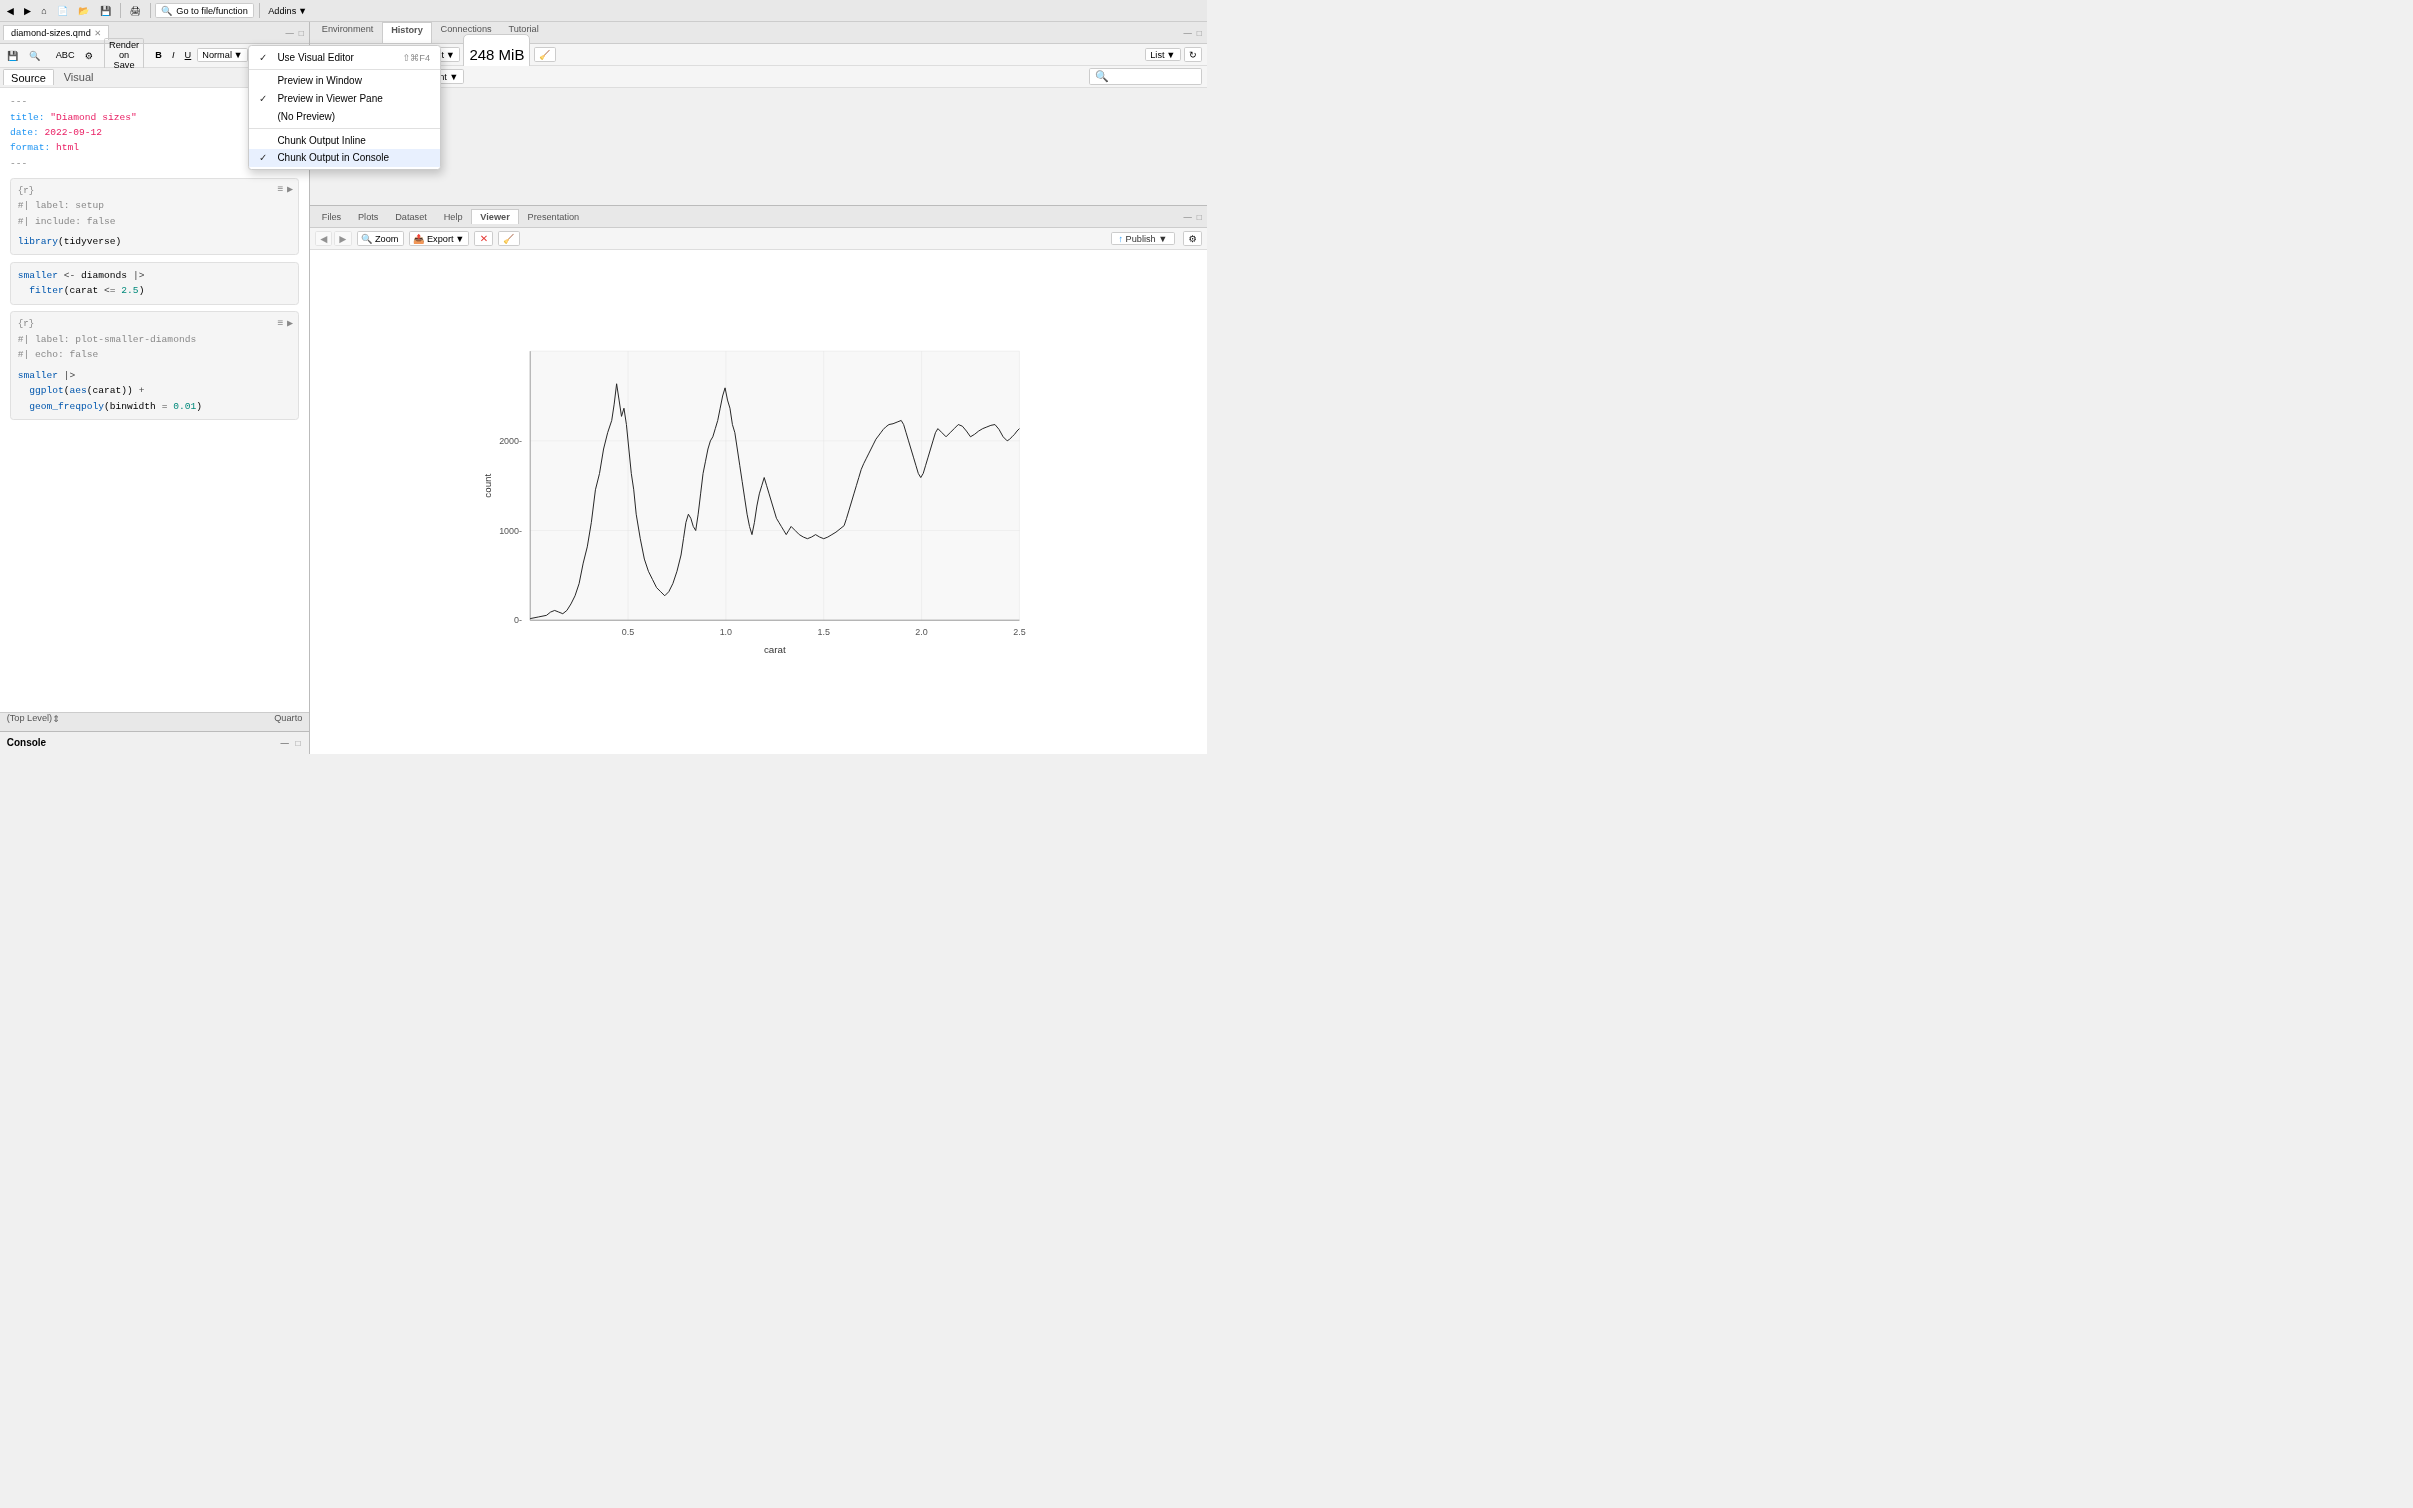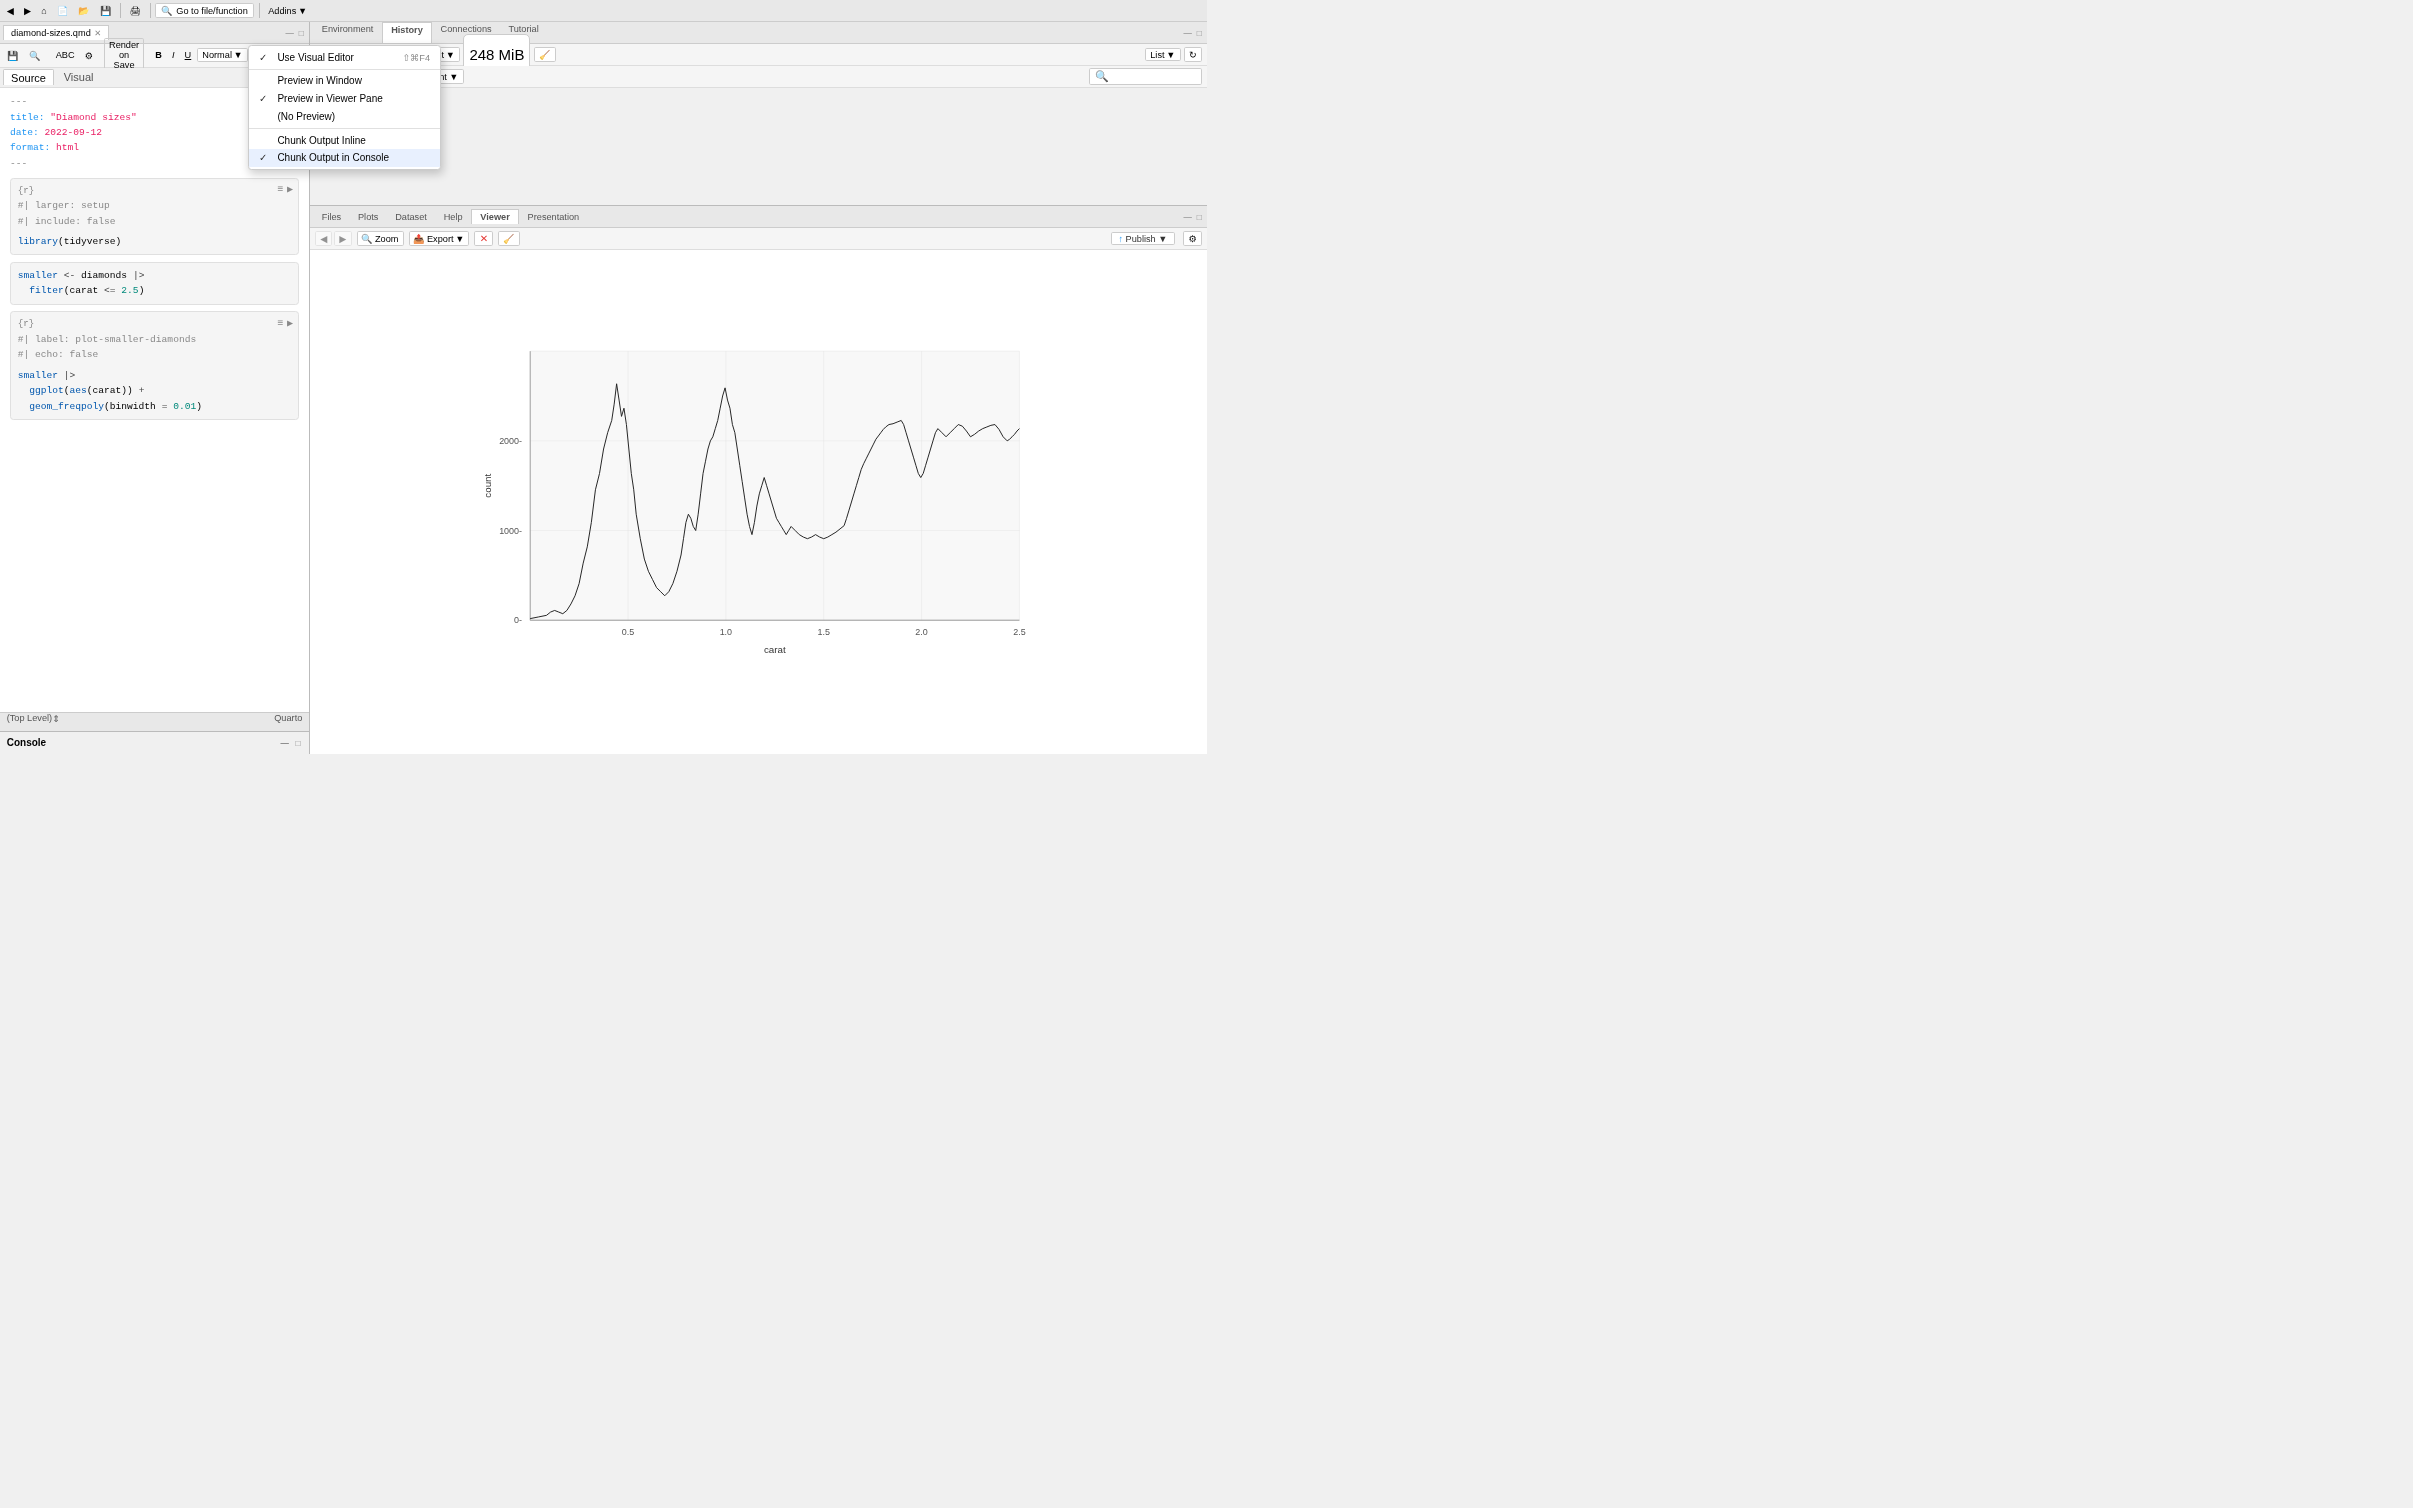--- a/index.html
+++ b/index.html
@@ -524,21 +524,21 @@
         </div>
         <div class="yaml-dashes" data-name="yaml-dashes-close">---</div>
       </div>
 
       <div class="code-chunk" data-name="code-chunk-1">
         <div class="chunk-header" data-name="chunk-header-1">{r}</div>
         <div class="chunk-controls" data-name="chunk-controls-1">
           <span class="chunk-ctrl-btn" data-name="chunk-settings-btn-1">≡</span>
           <span class="chunk-ctrl-btn" data-name="chunk-run-btn-1">▶</span>
         </div>
-        <div data-name="chunk1-comment1"><span class="r-comment">#| larger: setup</span></div>
+        <div data-name="chunk1-comment1"><span class="r-comment">#| label: setup</span></div>
         <div data-name="chunk1-comment2"><span class="r-comment">#| include: false</span></div>
         <div style="height:5px" data-name="chunk1-blank"></div>
         <div data-name="chunk1-code1">
           <span class="r-function">library</span><span>(tidyverse)</span>
         </div>
       </div>
 
       <div class="code-chunk" data-name="data-assignment-block">
         <div data-name="assign-line1">
           <span class="r-keyword">smaller</span> <span class="r-operator">&lt;-</span> <span>diamonds</span> <span class="r-pipe">|&gt;</span>

